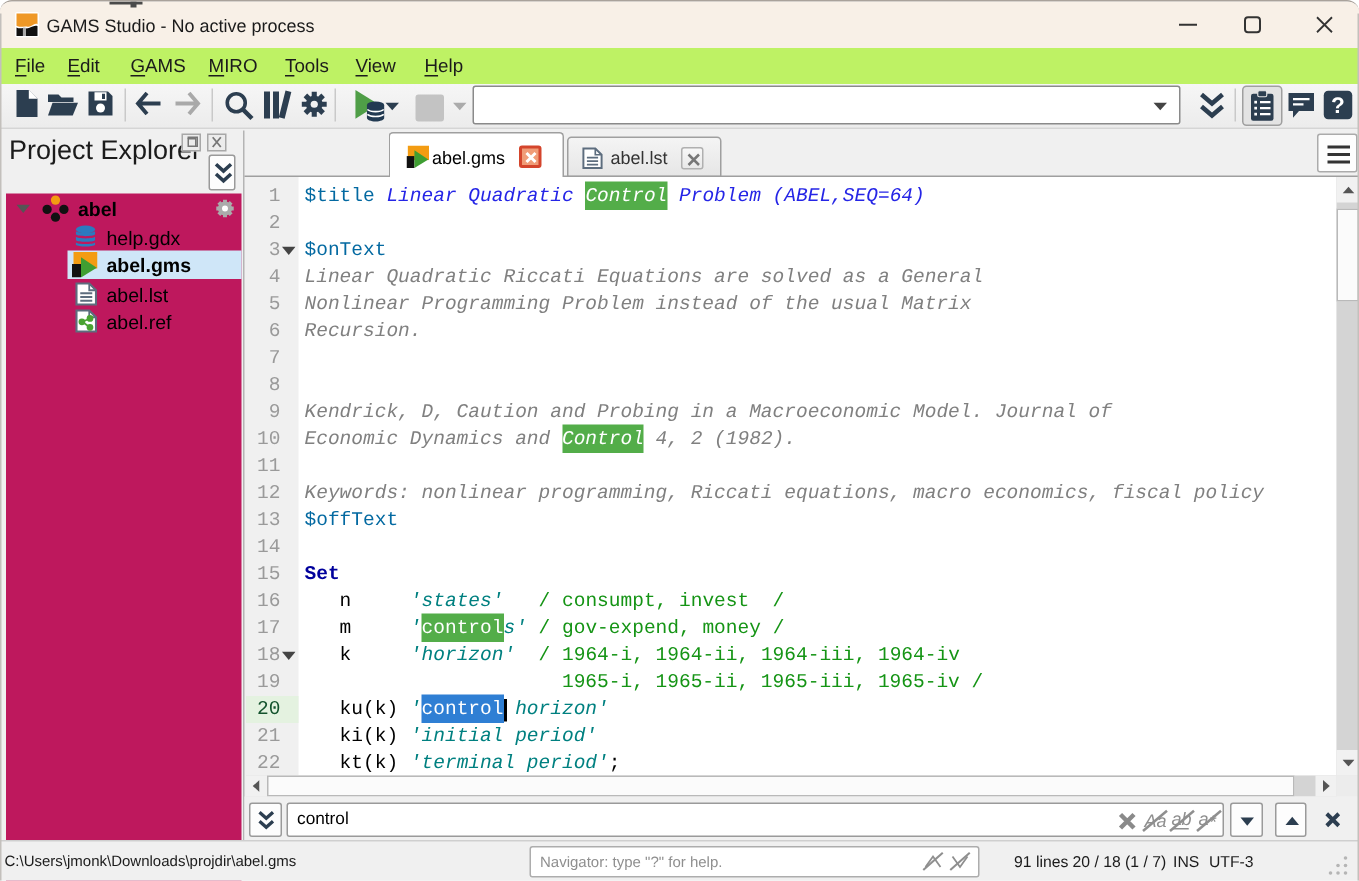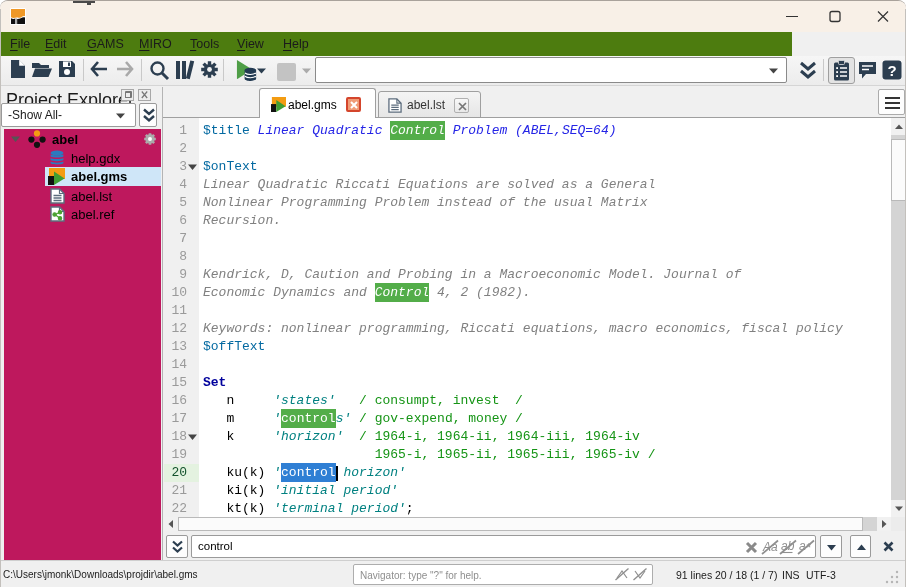--- a/index.html
+++ b/index.html
@@ -9,21 +9,21 @@
   #win { position:absolute; left:0; top:0; width:906px; height:587px;
     background:#f0f0f0; border-radius:8px 8px 0 0; overflow:hidden;
     border-top:1px solid #a9a29b; }
   
   #titlebar { position:absolute; left:0; top:0; width:906px; height:31px; background:#f8f0e7; }
   #title-text { position:absolute; left:31px; top:9px; font-size:12px; color:#1b1b1b; }
   .wbtn { position:absolute; top:0; }
   #topmark { position:absolute; left:73px; top:0; width:22px; height:2px; background:#4a4a4a; }
   #topmark2 { position:absolute; left:87px; top:0; width:4px; height:4px; background:#4a4a4a; }
   
-  #menubar { position:absolute; left:0; top:31px; width:792px; height:24px; background:#4d7c0f; }
+  #menubar { position:absolute; left:0; top:31px; width:906px; height:24px; background:#bef264; }
   .mitem { position:absolute; top:5px; font-size:12.5px; color:#1b1b1b; }
   .mitem u { text-decoration:underline; text-underline-offset:2px; }
   
   #toolbar { position:absolute; left:0; top:55px; width:906px; height:30px;
     background:linear-gradient(#f6f6f6,#ececec); border-bottom:1px solid #d5d5d5; }
   .tsep { position:absolute; top:3px; width:1px; height:22px; background:#c9c9c9; }
   #combo { position:absolute; left:315px; top:1px; width:472px; height:26px; background:#fff;
     border:1px solid #8a8a8a; border-radius:2px; }
   
   #dock { position:absolute; left:0; top:86px; width:157px; height:473px; background:#f0f0f0; }
@@ -87,20 +87,21 @@
 <div id="win">
 
 <div id="titlebar">
   <svg class="abs" style="left:10px;top:7px" width="16" height="17" viewBox="0 0 16 17">
     <rect x="0" y="0" width="16" height="17" rx="1.5" fill="#fff"></rect>
     <path d="M1,1 H15 V8.2 C12.8,6.9 11,10.4 8.4,9.8 C5.6,9.0 3.8,10.8 1,9.2 Z" fill="#ef9826"></path>
     <path d="M1,10.3 C2.8,11.2 4.2,10.9 5.3,10.6 L5.3,16 H1 Z" fill="#111"></path>
     <path d="M7.1,10.9 C9.8,11.4 12.4,8.3 15,9.4 L15,16 H7.1 Z" fill="#111"></path>
     <rect x="5.3" y="10.4" width="1.8" height="5.6" fill="#a8a8a8"></rect>
   </svg>
+  <div id="title-text">GAMS Studio - No active process</div>
   <svg class="wbtn" style="left:783px" width="18" height="31">
         <line x1="3" y1="15.5" x2="15" y2="15.5" stroke="#333" stroke-width="1.2"></line>
       </svg>
   <svg class="wbtn" style="left:826px" width="18" height="31">
         <rect x="4" y="10.5" width="10" height="10" rx="2" fill="none" stroke="#333" stroke-width="1.3"></rect>
       </svg>
   <svg class="wbtn" style="left:874px" width="18" height="31">
         <path d="M4,10.5 L14,20.5 M14,10.5 L4,20.5" stroke="#333" stroke-width="1.2"></path>
       </svg>
 </div>
@@ -234,26 +235,20 @@
   <div class="dbtn" style="left:121px">
     <svg width="11" height="10" style="position:absolute;left:0;top:0">
       <rect x="3.5" y="2.5" width="5" height="5" fill="none" stroke="#777" stroke-width="1"></rect>
       <path d="M3.5,2.5 v-1 h6 v6 h-1" fill="none" stroke="#777" stroke-width="1"></path>
     </svg>
   </div>
   <div class="dbtn" style="left:138px">
     <svg width="11" height="10" style="position:absolute;left:0;top:0">
       <path d="M2.8,1.5 L8.2,8.0 M8.2,1.5 L2.8,8.0" stroke="#777" stroke-width="1.2"></path>
     </svg>
-  </div>
-  <div id="combo2">
-    <div style="position:absolute;left:6px;top:4px">-Show All-</div>
-    <svg class="abs" style="left:113px;top:8px" width="12" height="8">
-          <path d="M1,1.5 L5.5,6.5 L10,1.5 Z" fill="#444"></path>
-        </svg>
   </div>
   <div id="chevbtn">
     <svg class="abs" style="left:2px;top:4px" width="14" height="16" viewBox="0 0 14 16">
       <path d="M2,1.5 L7,6 L12,1.5" stroke="#2c3e50" stroke-width="2.4" fill="none"></path>
       <path d="M2,8 L7,12.5 L12,8" stroke="#2c3e50" stroke-width="2.4" fill="none"></path>
     </svg>
   </div>
   <div id="tree">
 
     <div class="trow" style="top:1px">

